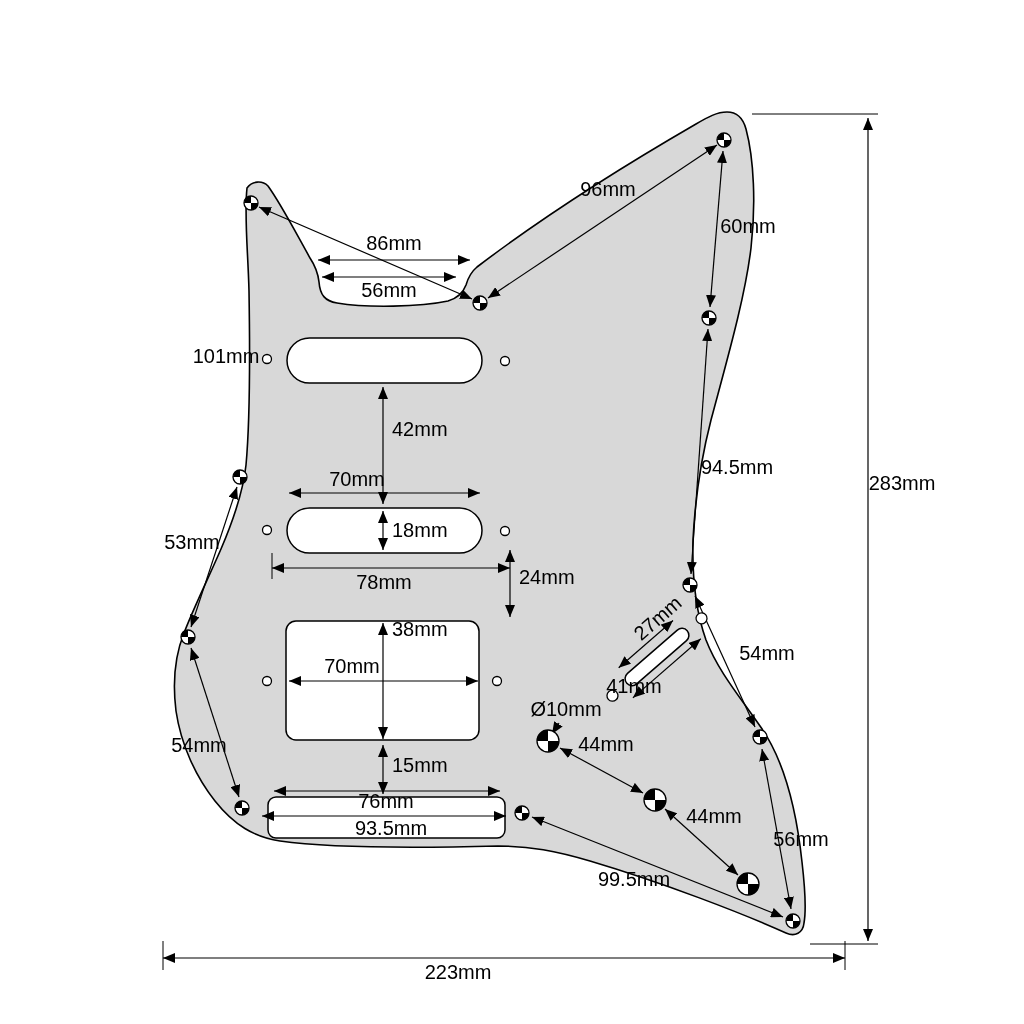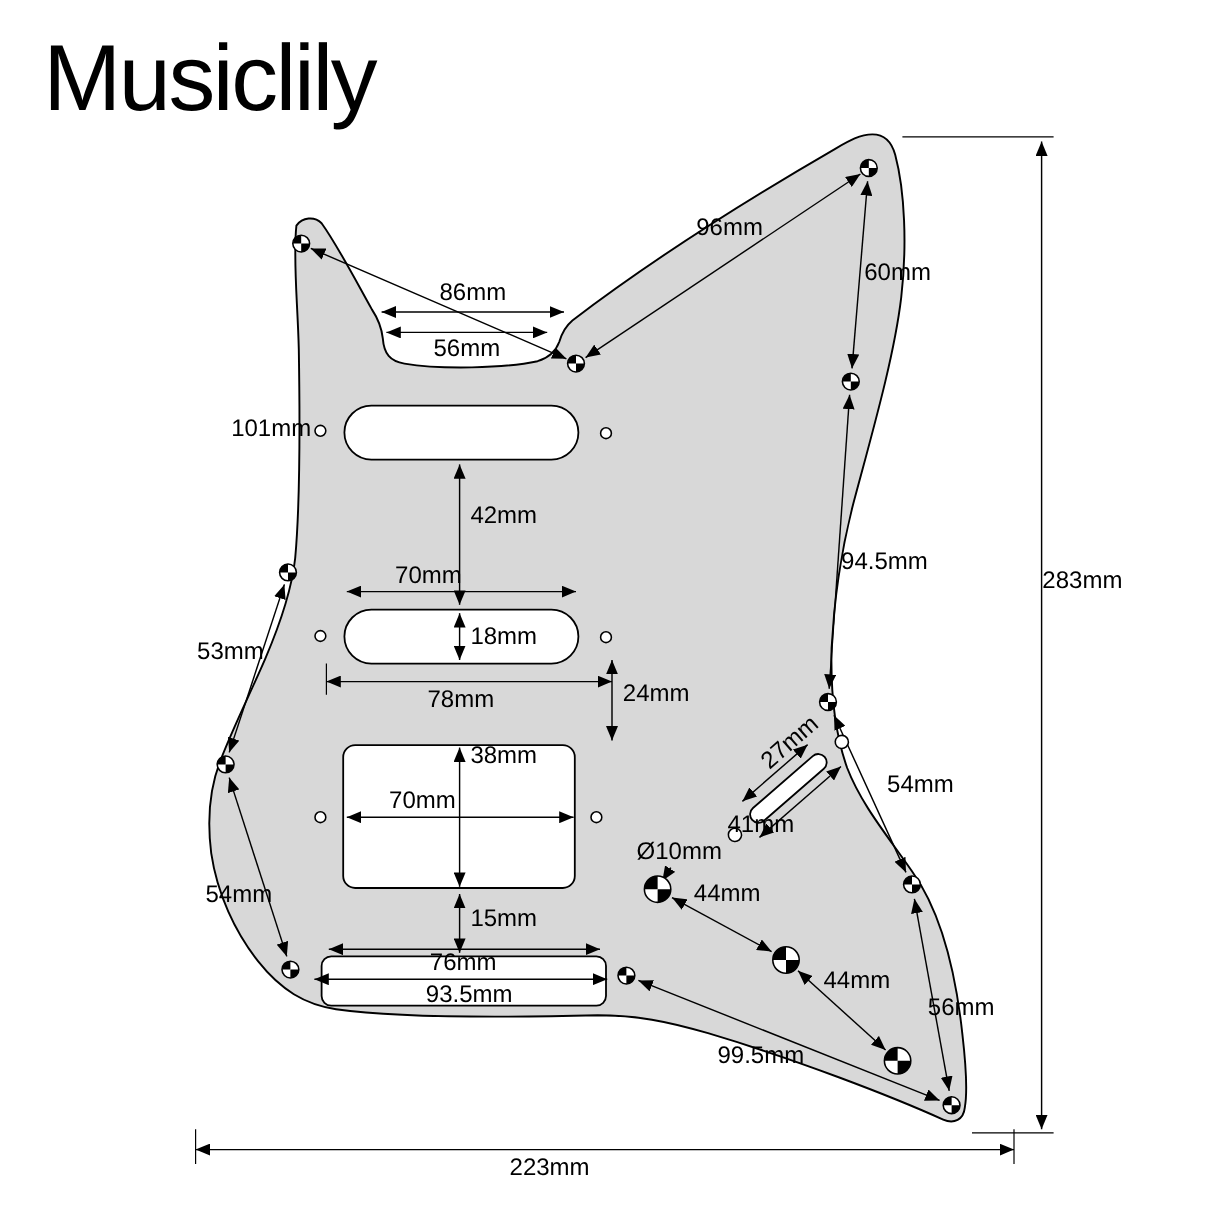--- a/index.html
+++ b/index.html
@@ -24,21 +24,20 @@
   .mark{fill:var(--outline);stroke:none;}
   .dl{stroke:var(--outline);stroke-width:1.2;fill:none;}
   .ext{stroke:var(--outline);stroke-width:1;fill:none;}
   .lbl text, text.lbl{font-size:20px;fill:var(--text);font-family:"Liberation Sans", sans-serif;}
 </style>
 </head>
 <body>
 
 <div class="canvas">
 
-  <div class="logo">Musiclily</div>
 
   <svg width="1024" height="1024" viewBox="0 0 1024 1024">
 
     <defs>
       <marker id="arr" markerWidth="13" markerHeight="10" refX="12" refY="5" orient="auto-start-reverse" markerUnits="userSpaceOnUse">
         <path d="M0,0 L12,5 L0,10 Z" fill="#000"></path>
       </marker>
 
       <g id="sh">
         <circle r="7" class="hole"></circle>

